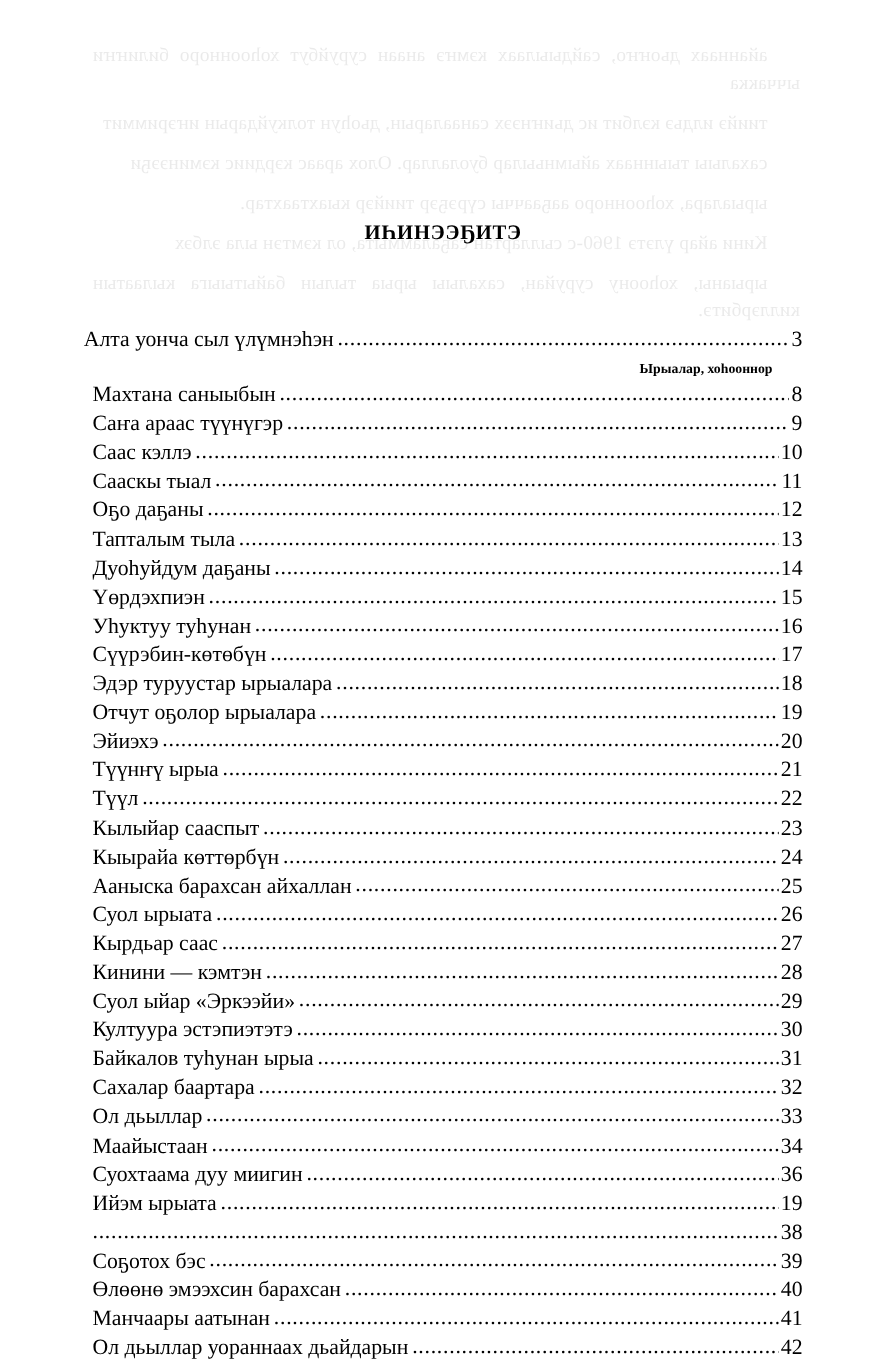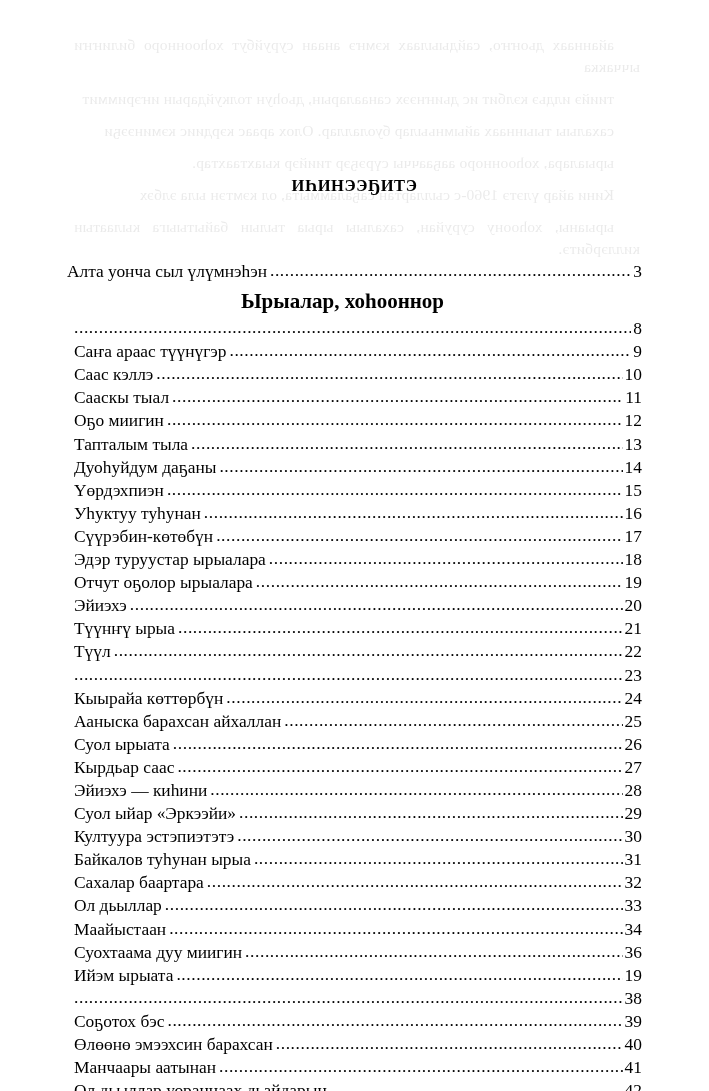--- a/index.html
+++ b/index.html
@@ -88,22 +88,22 @@
     letter-spacing: 0.6px;
     transform: translateY(-1px);
   }
   .toc-page {
     flex: 0 0 auto;
     padding-left: 2px;
     text-align: right;
   }
 
   .section-head {
-    text-align: center;
-    font-size: 21px;
+    text-align: right;
+    font-size: 11px;
     font-weight: bold;
     margin: 6px 0 3px 0;
     padding-right: 24px;
   }
 </style>
 </head>
 <body>
 
 <div class="ghost-block" id="ghost">
     <p>айаннаах дьоҥҥо, сайдыылаах кэмҥэ анаан суруйбут хоһоонноро билиҥҥи ыччакка</p>
@@ -119,40 +119,41 @@
   <div class="toc-title">ИҺИНЭЭҔИТЭ</div>
 
   <div class="toc-body" id="toc-body">
       <div class="toc-row first-entry">
         <span class="toc-label">Алта уонча сыл үлүмнэһэн</span>
         <span class="toc-dots">........................................................................................................................</span>
         <span class="toc-page">3</span>
       </div>
       <div class="section-head">Ырыалар, хоһооннор</div>
       <div class="toc-row indent">
+        <span class="toc-label">Махтана саныыбын</span>
         <span class="toc-dots">........................................................................................................................</span>
         <span class="toc-page">8</span>
       </div>
       <div class="toc-row indent">
         <span class="toc-label">Саҥа араас түүнүгэр</span>
         <span class="toc-dots">........................................................................................................................</span>
         <span class="toc-page">9</span>
       </div>
       <div class="toc-row indent">
         <span class="toc-label">Саас кэллэ</span>
         <span class="toc-dots">........................................................................................................................</span>
         <span class="toc-page">10</span>
       </div>
       <div class="toc-row indent">
         <span class="toc-label">Сааскы тыал</span>
         <span class="toc-dots">........................................................................................................................</span>
         <span class="toc-page">11</span>
       </div>
       <div class="toc-row indent">
-        <span class="toc-label">Оҕо миигин</span>
+        <span class="toc-label">Оҕо даҕаны</span>
         <span class="toc-dots">........................................................................................................................</span>
         <span class="toc-page">12</span>
       </div>
       <div class="toc-row indent">
         <span class="toc-label">Тапталым тыла</span>
         <span class="toc-dots">........................................................................................................................</span>
         <span class="toc-page">13</span>
       </div>
       <div class="toc-row indent">
         <span class="toc-label">Дуоһуйдум даҕаны</span>
@@ -193,20 +194,21 @@
         <span class="toc-label">Түүнҥү ырыа</span>
         <span class="toc-dots">........................................................................................................................</span>
         <span class="toc-page">21</span>
       </div>
       <div class="toc-row indent">
         <span class="toc-label">Түүл</span>
         <span class="toc-dots">........................................................................................................................</span>
         <span class="toc-page">22</span>
       </div>
       <div class="toc-row indent">
+        <span class="toc-label">Кылыйар сааспыт</span>
         <span class="toc-dots">........................................................................................................................</span>
         <span class="toc-page">23</span>
       </div>
       <div class="toc-row indent">
         <span class="toc-label">Кыырайа көттөрбүн</span>
         <span class="toc-dots">........................................................................................................................</span>
         <span class="toc-page">24</span>
       </div>
       <div class="toc-row indent">
         <span class="toc-label">Ааныска барахсан айхаллан</span>
@@ -217,21 +219,21 @@
         <span class="toc-label">Суол ырыата</span>
         <span class="toc-dots">........................................................................................................................</span>
         <span class="toc-page">26</span>
       </div>
       <div class="toc-row indent">
         <span class="toc-label">Кырдьар саас</span>
         <span class="toc-dots">........................................................................................................................</span>
         <span class="toc-page">27</span>
       </div>
       <div class="toc-row indent">
-        <span class="toc-label">Эйиэхэ — киһини</span>
+        <span class="toc-label">Кинини — кэмтэн</span>
         <span class="toc-dots">........................................................................................................................</span>
         <span class="toc-page">28</span>
       </div>
       <div class="toc-row indent">
         <span class="toc-label">Суол ыйар «Эркээйи»</span>
         <span class="toc-dots">........................................................................................................................</span>
         <span class="toc-page">29</span>
       </div>
       <div class="toc-row indent">
         <span class="toc-label">Култуура эстэпиэтэтэ</span>

